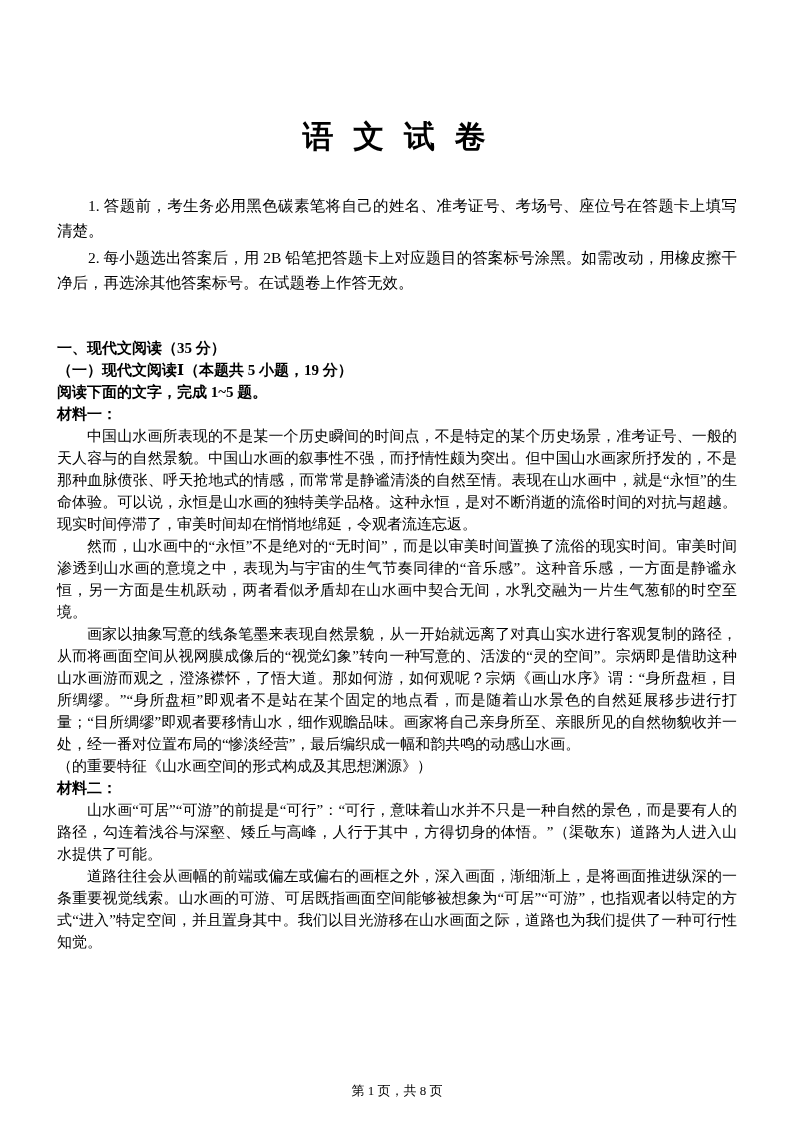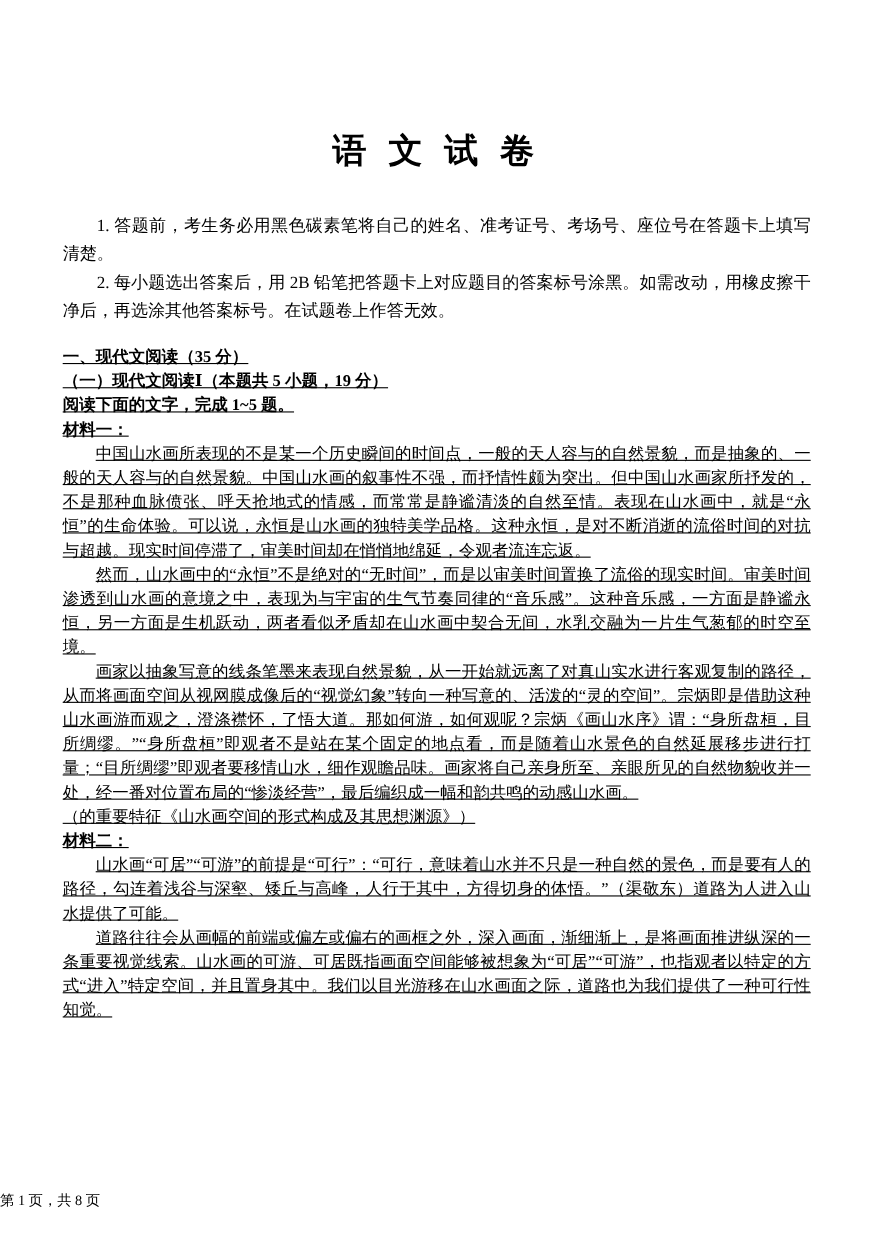--- a/index.html
+++ b/index.html
@@ -31,41 +31,42 @@
     line-height: 25px;
     margin: 0;
   }
   .notice p {
     margin: 2px 0 0 0;
     font-size: 15.5px;
     line-height: 25px;
     text-indent: 2em;
     text-align: justify;
   }
-  .main { margin-top: 19px; text-decoration: underline; }
+  .main { margin-top: 42px; }
   .main .h {
     font-weight: bold;
     font-size: 15px;
     line-height: 22px;
     margin: 0;
   }
   .main p {
     font-size: 15px;
     line-height: 22px;
     margin: 0;
     text-align: justify;
   }
   .para { text-indent: 2em; }
   .label { font-weight: bold; }
   .attribution { text-align: right; }
   .footer {
     position: absolute;
     left: 0;
     right: 0;
     bottom: 22px;
+    text-align: center;
     font-size: 13px;
     color: #000000;
   }
 </style>
 </head>
 <body>
 
 <div class="page">
 
   <h1 class="title">语 文 试 卷</h1>
@@ -74,21 +75,21 @@
     <p>1. 答题前，考生务必用黑色碳素笔将自己的姓名、准考证号、考场号、座位号在答题卡上填写清楚。</p>
     <p>2. 每小题选出答案后，用 2B 铅笔把答题卡上对应题目的答案标号涂黑。如需改动，用橡皮擦干净后，再选涂其他答案标号。在试题卷上作答无效。</p>
   </div>
 
   <div class="main">
     <div class="h">一、现代文阅读（35 分）</div>
     <div class="h">（一）现代文阅读Ⅰ（本题共 5 小题，19 分）</div>
     <div class="h">阅读下面的文字，完成 1~5 题。</div>
 
     <p class="label">材料一：</p>
-    <p class="para">中国山水画所表现的不是某一个历史瞬间的时间点，一般的天人容与的自然景貌，而是抽象的、一般的天人容与的自然景貌。中国山水画的叙事性不强，而抒情性颇为突出。但中国山水画家所抒发的，不是那种血脉偾张、呼天抢地式的情感，而常常是静谧清淡的自然至情。表现在山水画中，就是“永恒”的生命体验。可以说，永恒是山水画的独特美学品格。这种永恒，是对不断消逝的流俗时间的对抗与超越。现实时间停滞了，审美时间却在悄悄地绵延，令观者流连忘返。</p>
+    <p class="para">中国山水画所表现的不是某一个历史瞬间的时间点，不是特定的某个历史场景，准考证号、一般的天人容与的自然景貌。中国山水画的叙事性不强，而抒情性颇为突出。但中国山水画家所抒发的，不是那种血脉偾张、呼天抢地式的情感，而常常是静谧清淡的自然至情。表现在山水画中，就是“永恒”的生命体验。可以说，永恒是山水画的独特美学品格。这种永恒，是对不断消逝的流俗时间的对抗与超越。现实时间停滞了，审美时间却在悄悄地绵延，令观者流连忘返。</p>
     <p class="para">然而，山水画中的“永恒”不是绝对的“无时间”，而是以审美时间置换了流俗的现实时间。审美时间渗透到山水画的意境之中，表现为与宇宙的生气节奏同律的“音乐感”。这种音乐感，一方面是静谧永恒，另一方面是生机跃动，两者看似矛盾却在山水画中契合无间，水乳交融为一片生气葱郁的时空至境。</p>
     <p class="para">画家以抽象写意的线条笔墨来表现自然景貌，从一开始就远离了对真山实水进行客观复制的路径，从而将画面空间从视网膜成像后的“视觉幻象”转向一种写意的、活泼的“灵的空间”。宗炳即是借助这种山水画游而观之，澄涤襟怀，了悟大道。那如何游，如何观呢？宗炳《画山水序》谓：“身所盘桓，目所绸缪。”“身所盘桓”即观者不是站在某个固定的地点看，而是随着山水景色的自然延展移步进行打量；“目所绸缪”即观者要移情山水，细作观瞻品味。画家将自己亲身所至、亲眼所见的自然物貌收并一处，经一番对位置布局的“惨淡经营”，最后编织成一幅和韵共鸣的动感山水画。</p>
     <p class="attribution">（的重要特征《山水画空间的形式构成及其思想渊源》）</p>
 
     <p class="label">材料二：</p>
     <p class="para">山水画“可居”“可游”的前提是“可行”：“可行，意味着山水并不只是一种自然的景色，而是要有人的路径，勾连着浅谷与深壑、矮丘与高峰，人行于其中，方得切身的体悟。”（渠敬东）道路为人进入山水提供了可能。</p>
     <p class="para">道路往往会从画幅的前端或偏左或偏右的画框之外，深入画面，渐细渐上，是将画面推进纵深的一条重要视觉线索。山水画的可游、可居既指画面空间能够被想象为“可居”“可游”，也指观者以特定的方式“进入”特定空间，并且置身其中。我们以目光游移在山水画面之际，道路也为我们提供了一种可行性知觉。</p>
   </div>
 
   <div class="footer">第 1 页，共 8 页</div>

